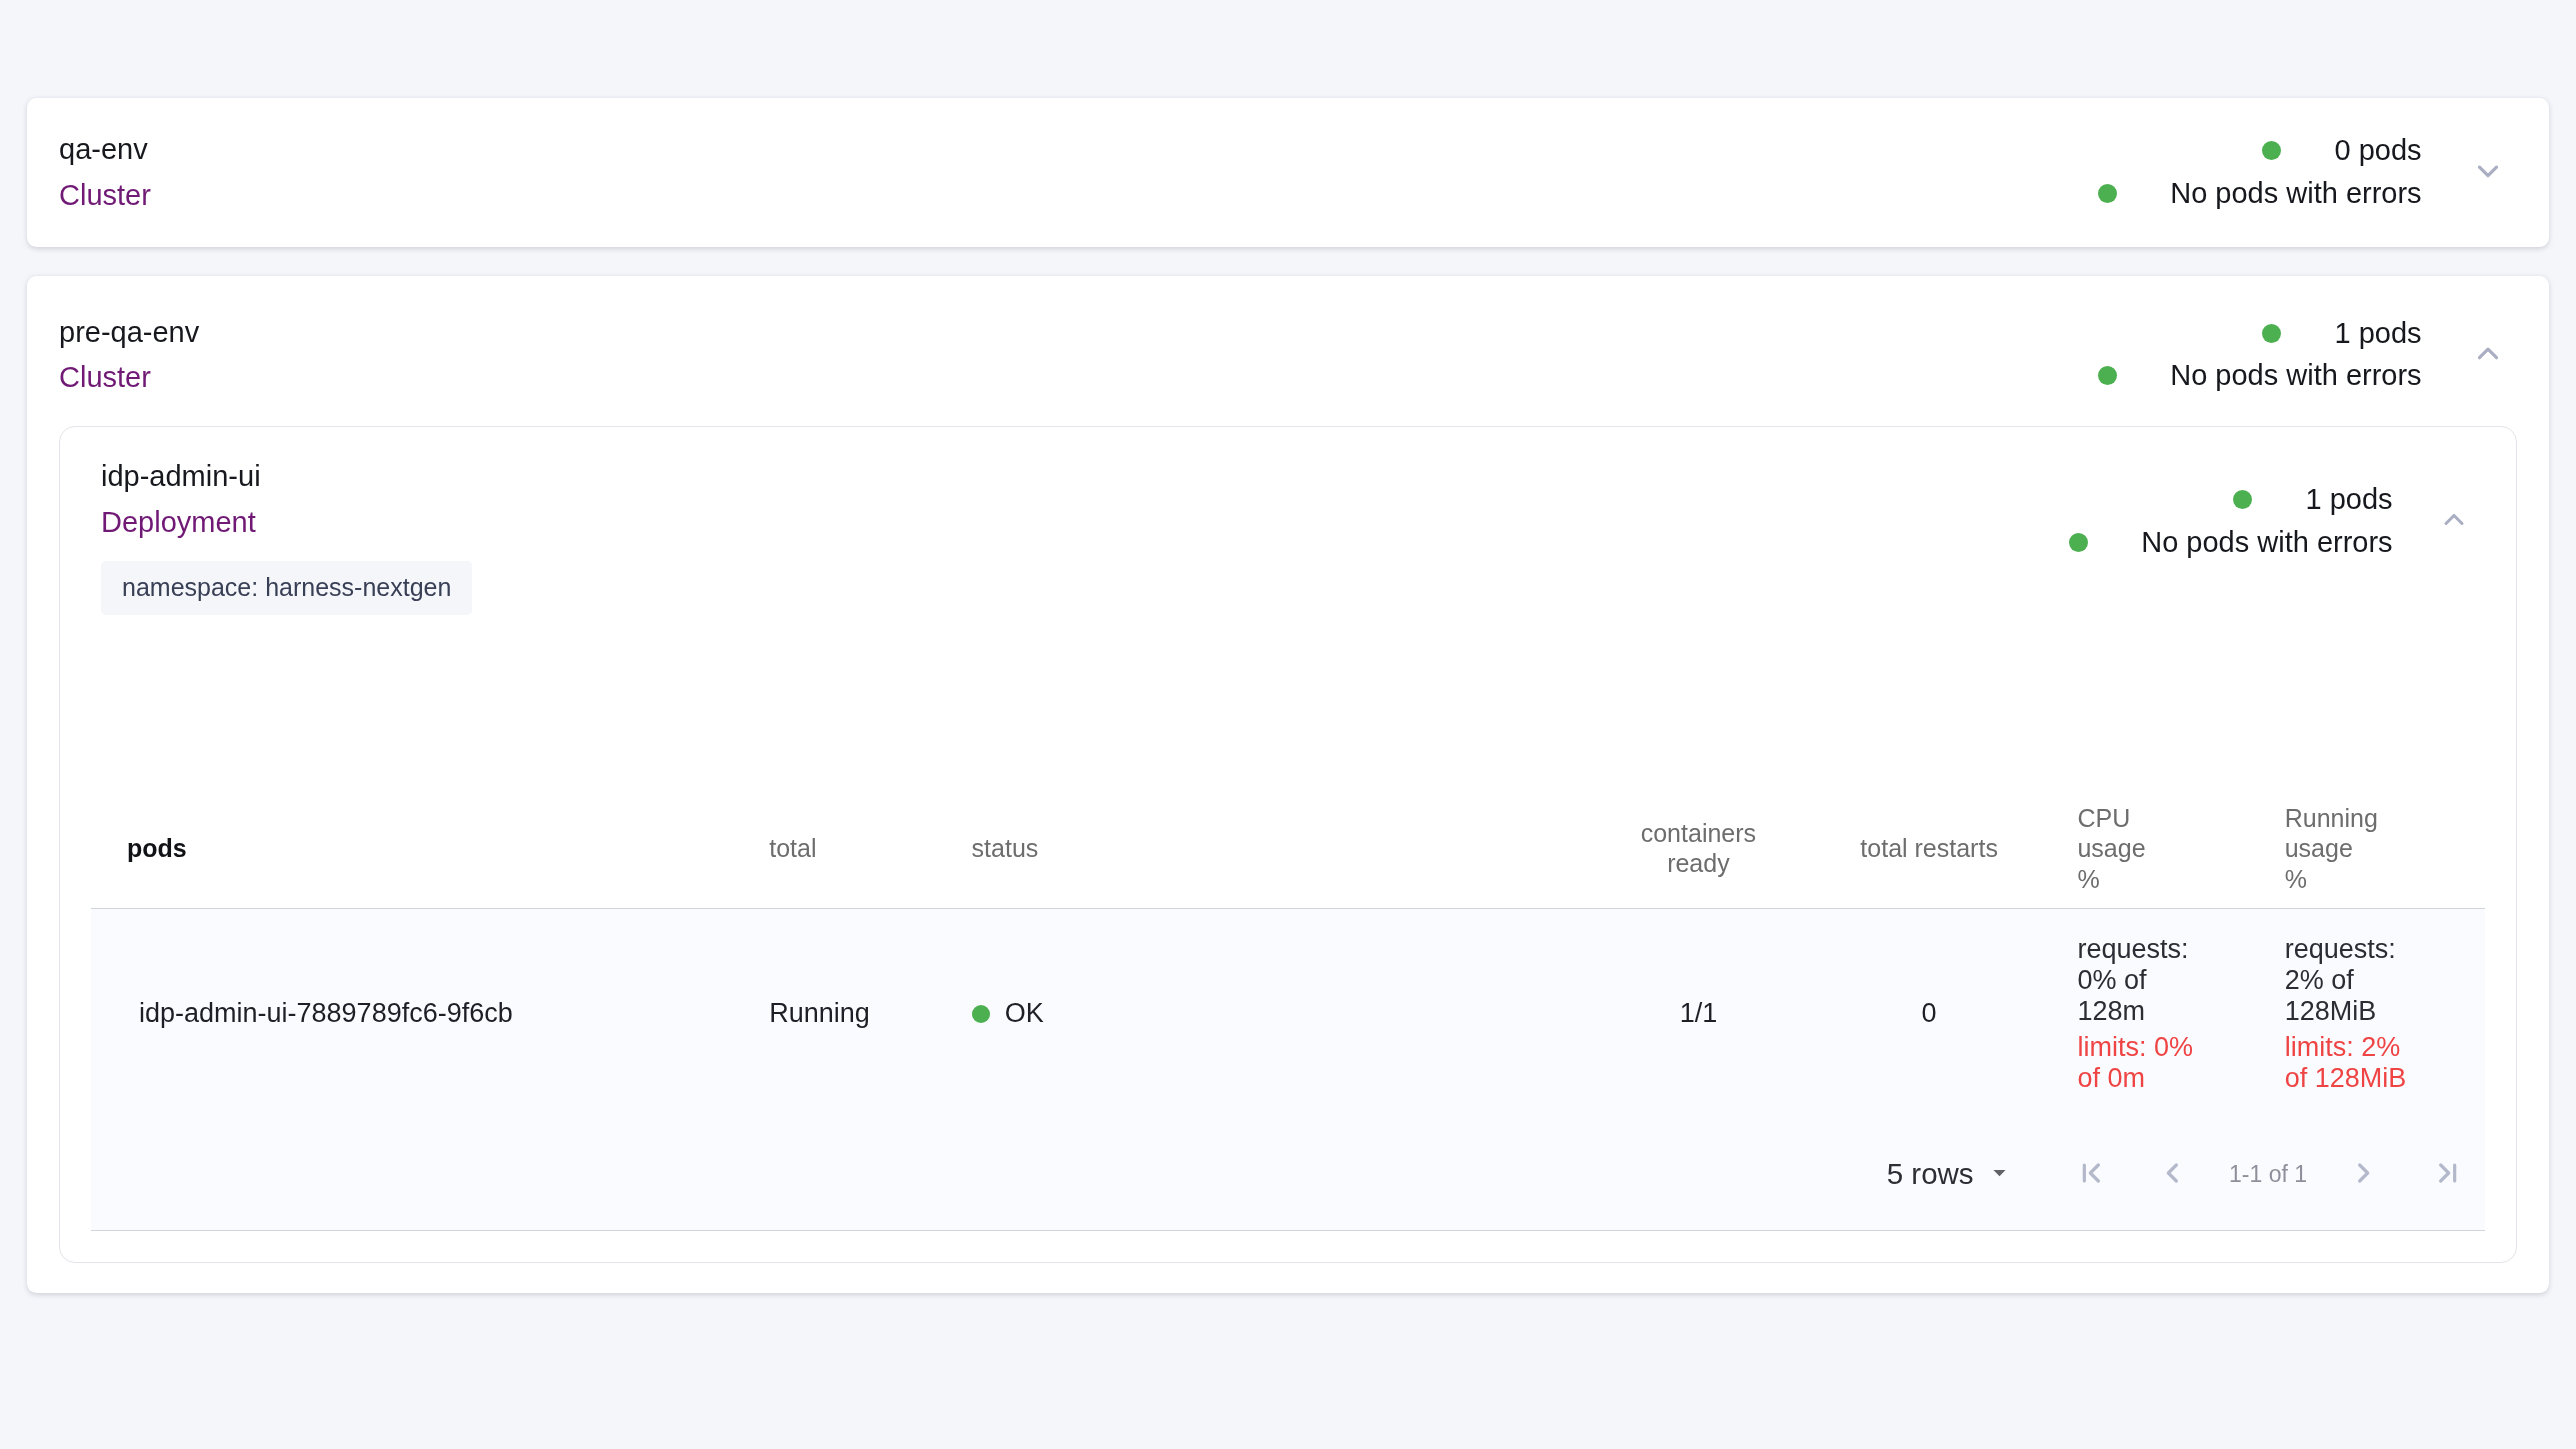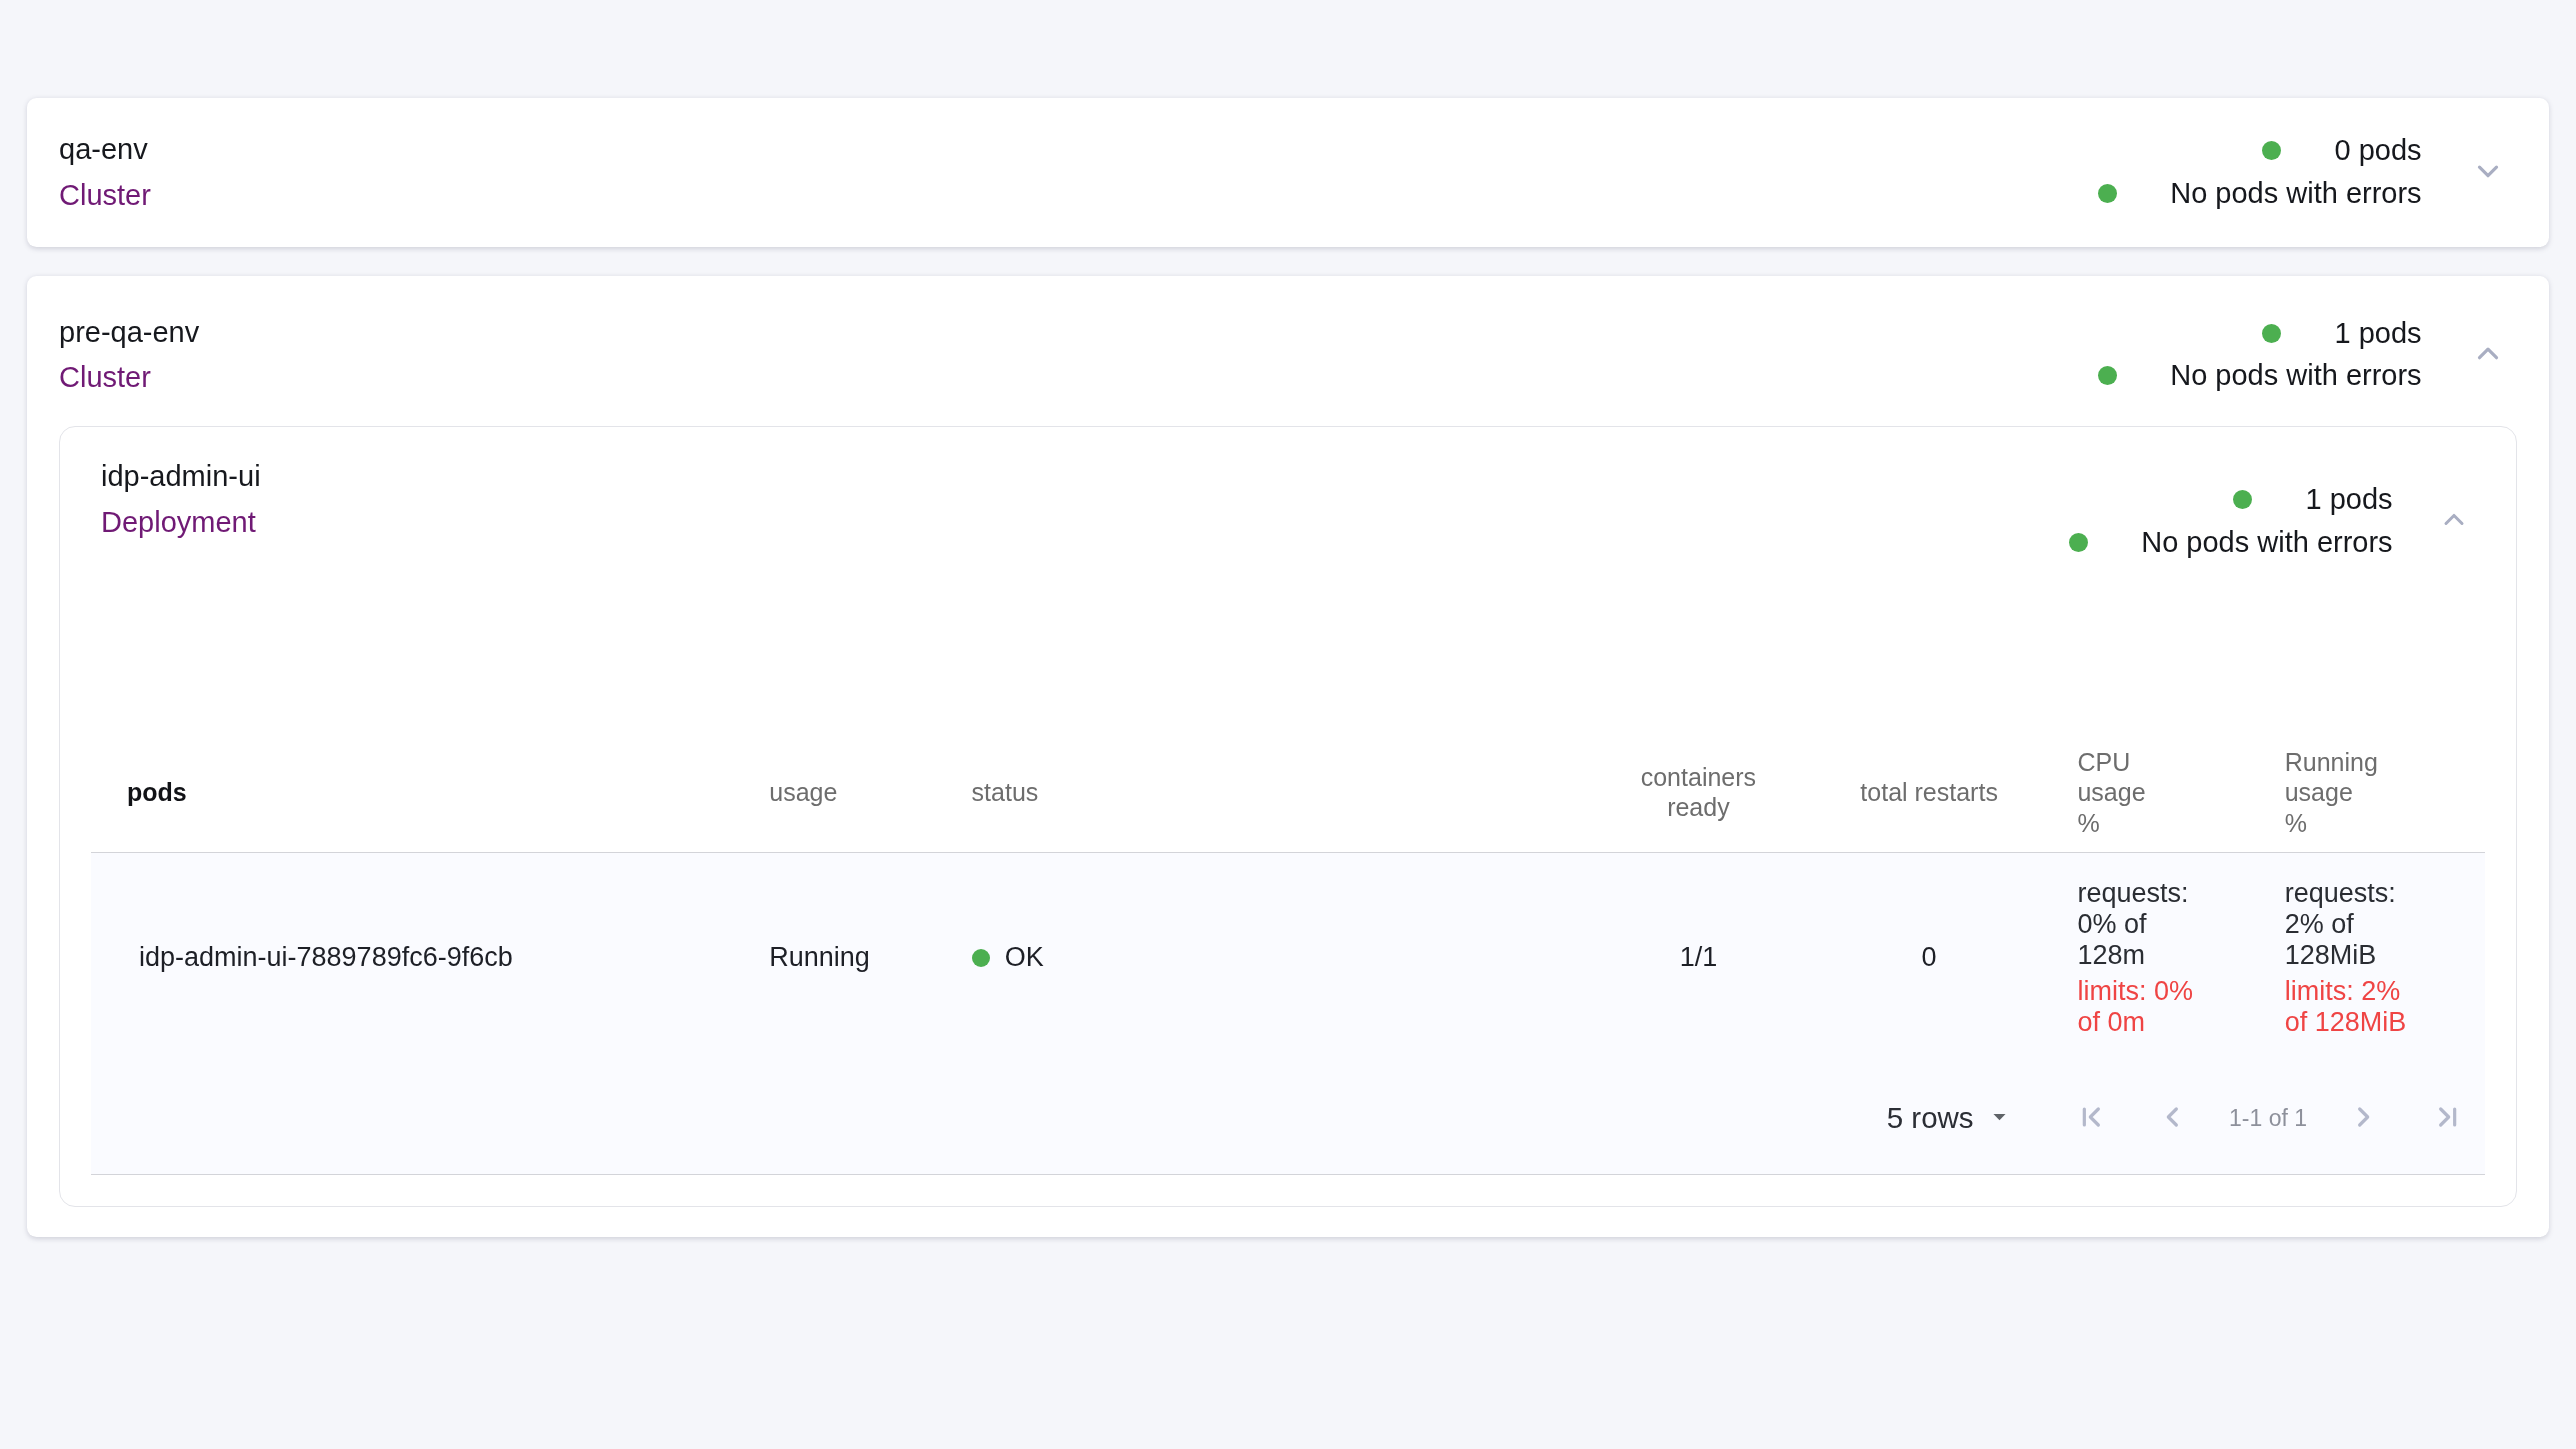--- a/index.html
+++ b/index.html
@@ -204,20 +204,21 @@
           </span>
         </button>
       </div>
     </div>
 
     <div class="inner-card">
       <div class="inner-header">
         <div>
           <div class="entity-title">idp-admin-ui</div>
           <div class="entity-subtitle">Deployment</div>
+          <div class="ns-chip">namespace: harness-nextgen</div>
         </div>
         <div class="header-right">
           <div class="pods-col">
             <div class="pod-line">
               <span class="dot"></span>
               <span class="pod-text">1 pods</span>
             </div>
             <div class="pod-line">
               <span class="dot"></span>
               <span class="pod-text">No pods with errors</span>
@@ -240,21 +241,21 @@
               <col style="width:191px">
               <col style="width:591px">
             <col style="width:286px">
               <col style="width:171px">
               <col style="width:229px">
               <col style="width:236px">
           </colgroup>
           <thead>
             <tr>
               <th class="col-name">pods</th>
-              <th class="col-phase">usage</th>
+              <th class="col-phase">total</th>
               <th class="col-status">status</th>
               <th class="col-center">
                 <span class="hdr-inline">containers ready</span>
               </th>
               <th class="col-center">
                 <span class="hdr-inline">total restarts</span>
               </th>
               <th class="col-usage col-cpu">
                 <span class="hdr-inline">CPU usage %</span>
               </th>

